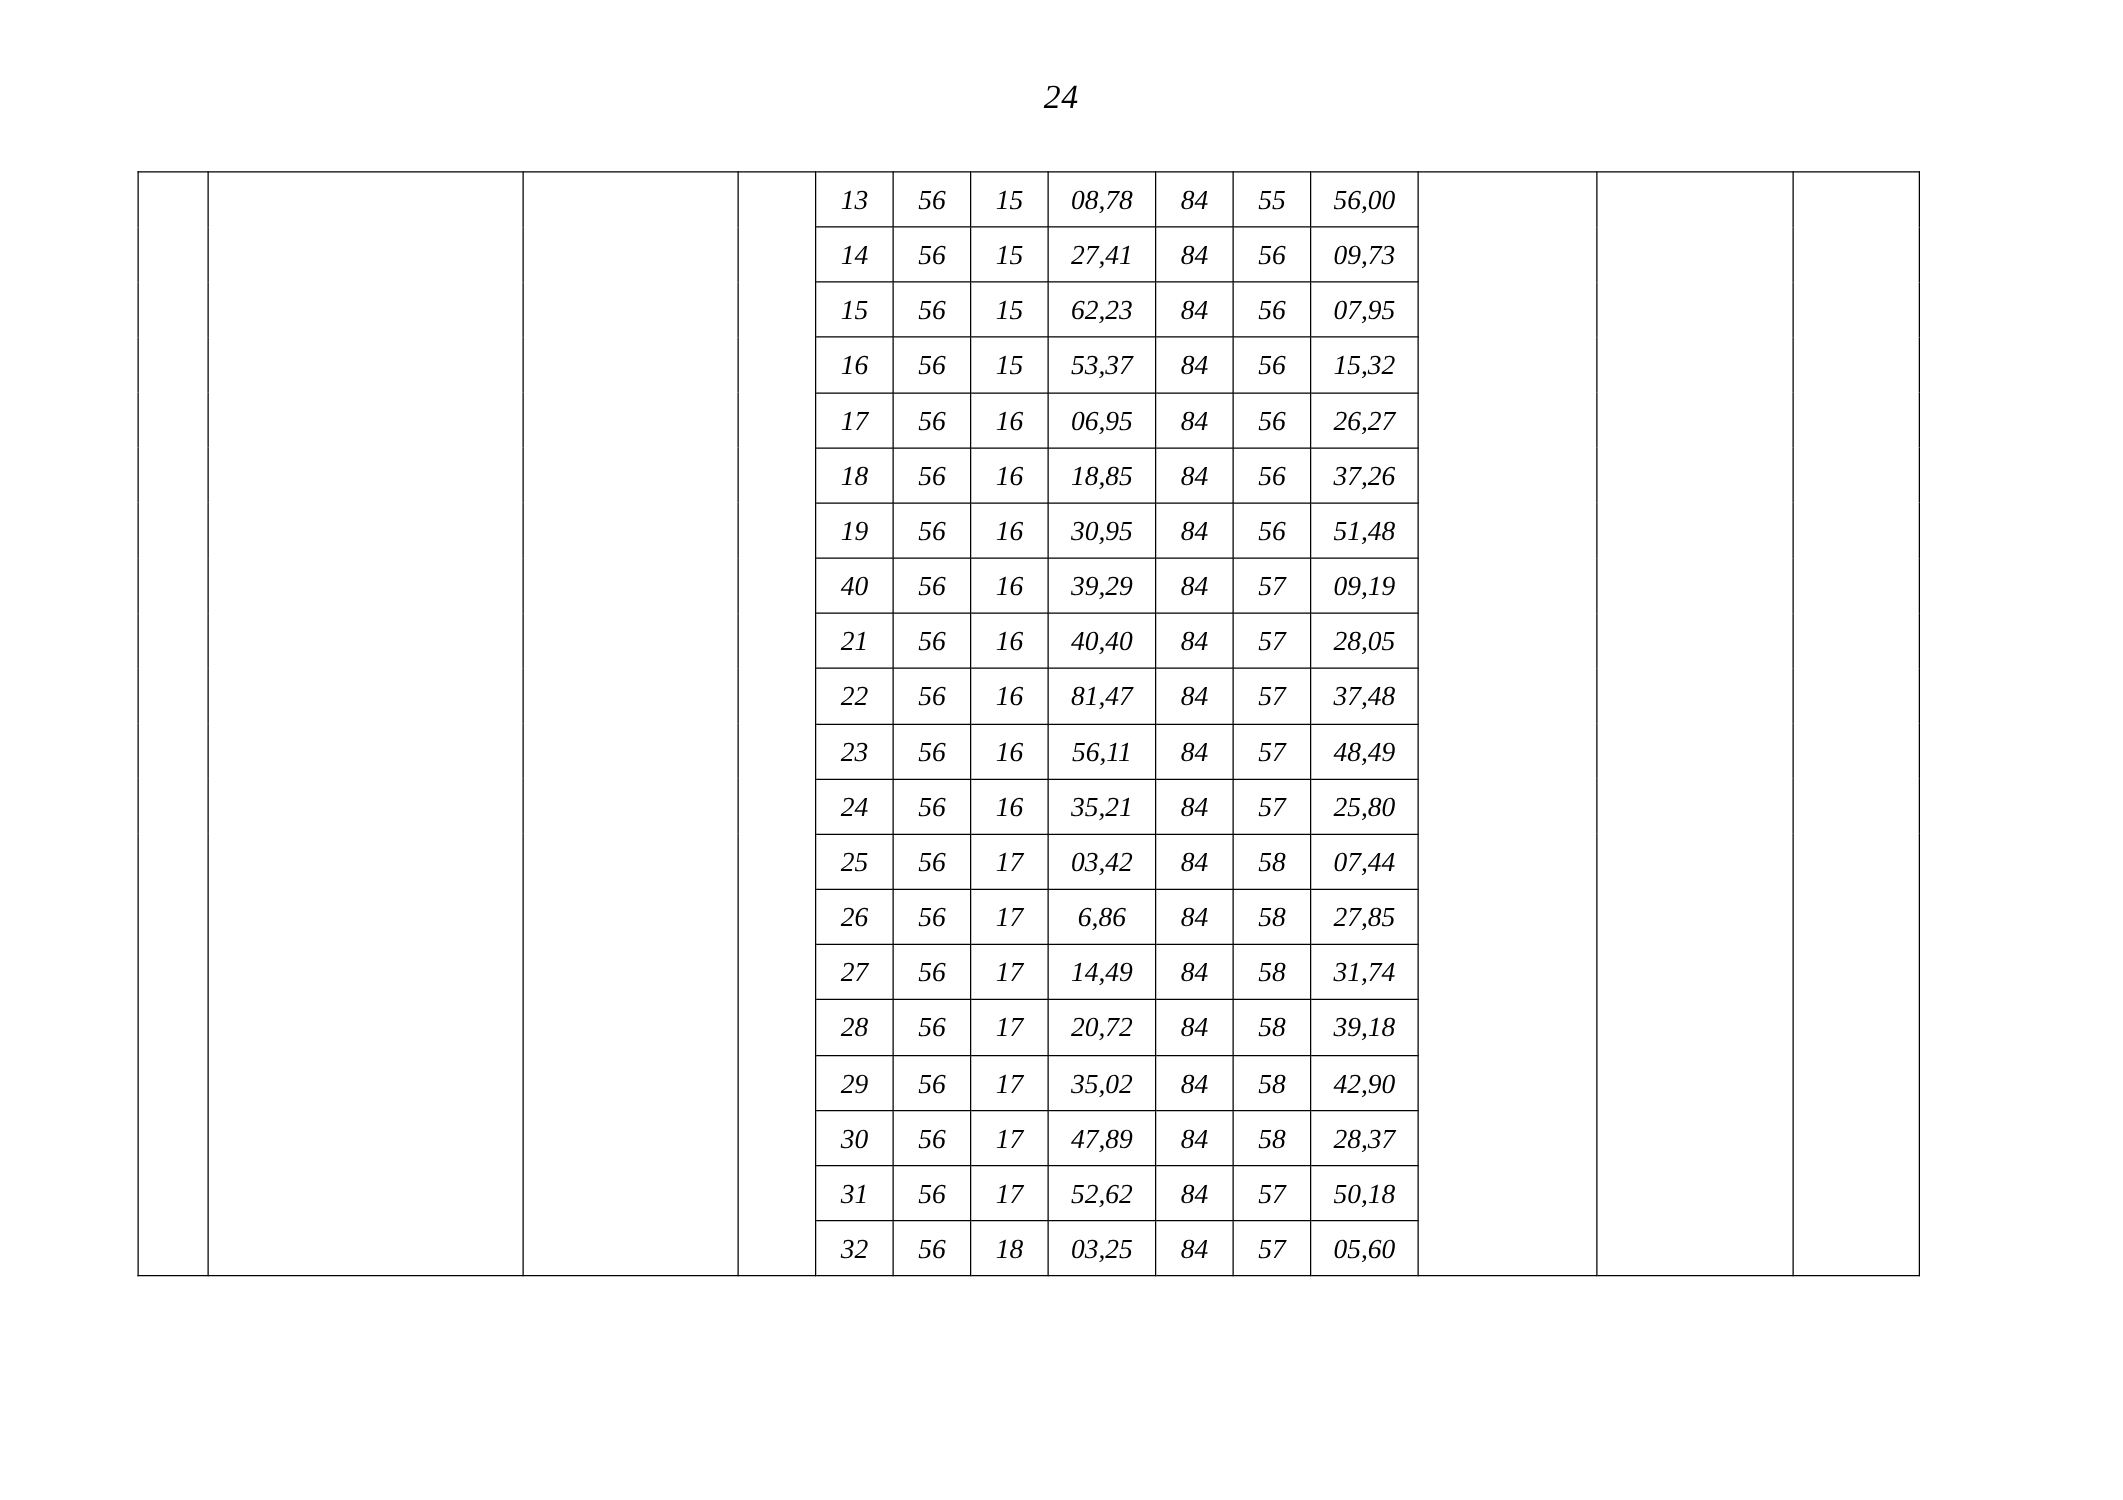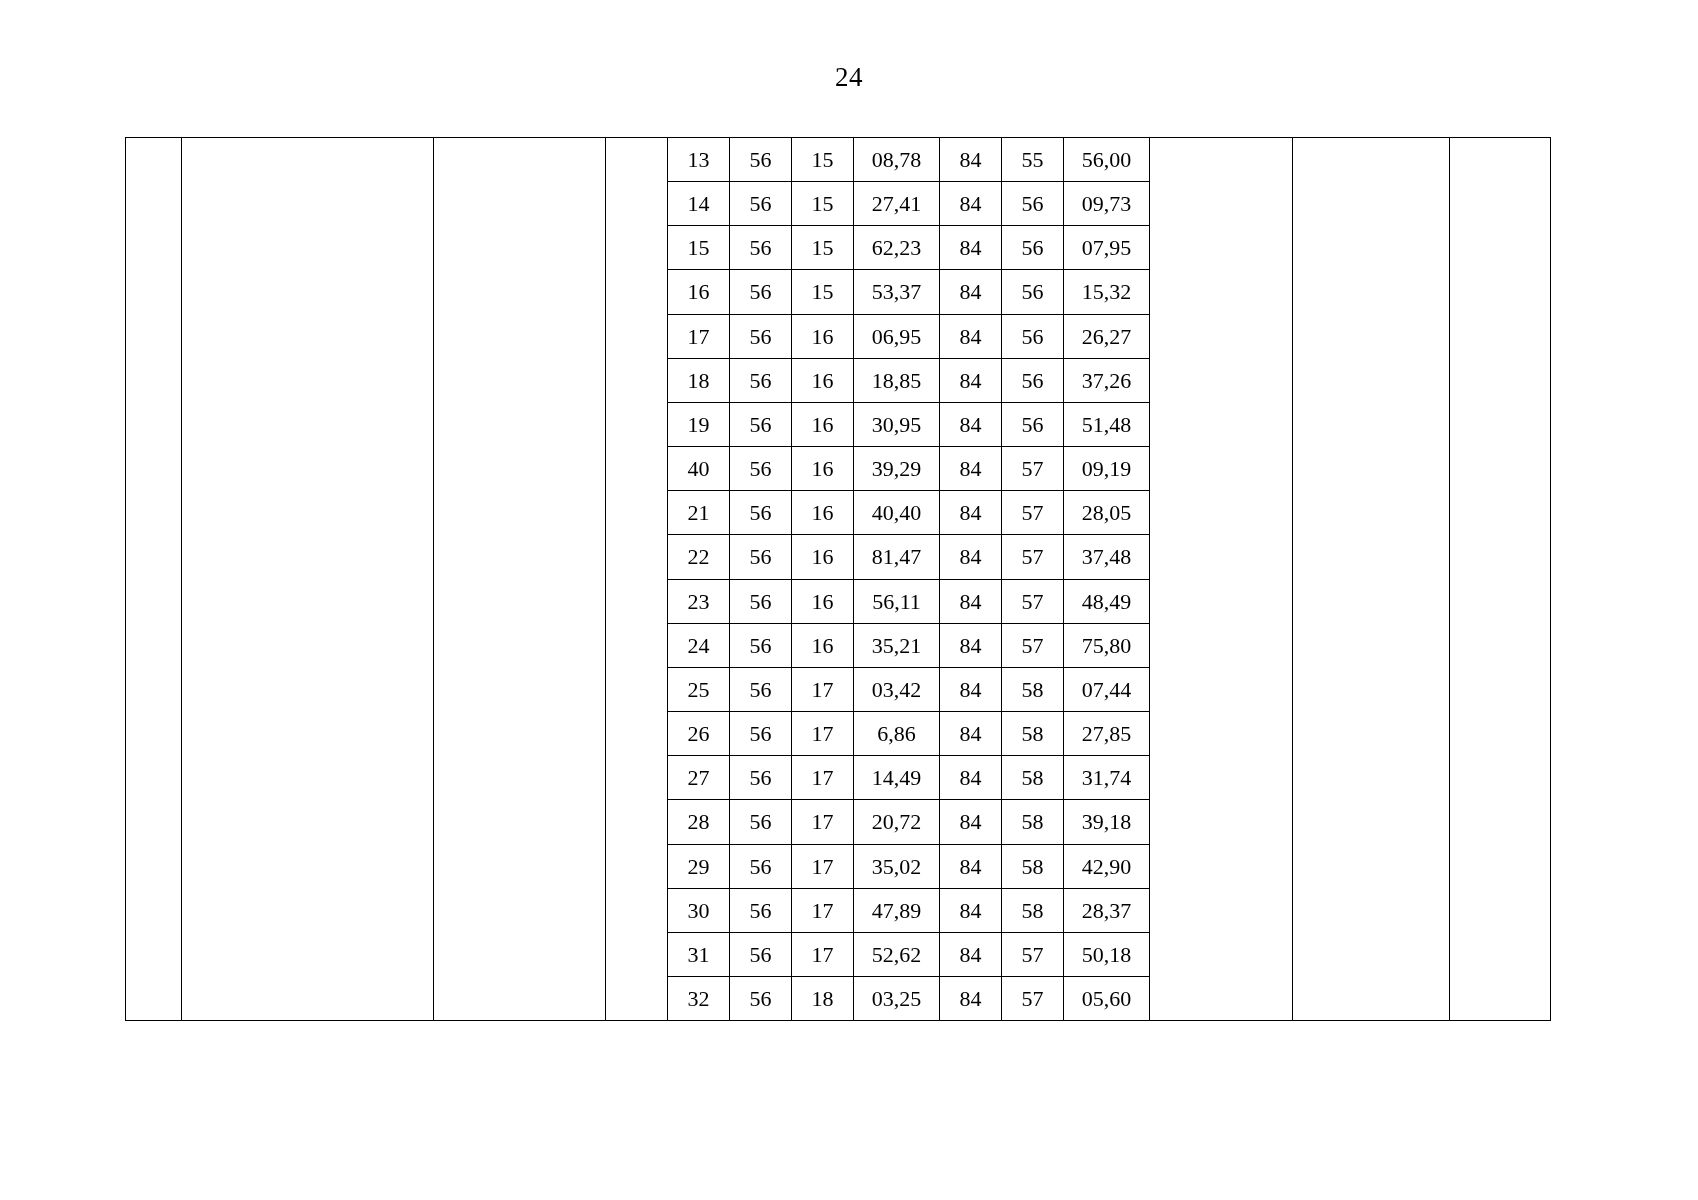--- a/index.html
+++ b/index.html
@@ -13,20 +13,21 @@
     font-family: "Liberation Serif", serif;
     color: #000000;
     position: relative;
     overflow: hidden;
   }
   .page {
     position: relative;
     width: 1698px;
     height: 1200px;
     box-sizing: border-box;
+    font-style: italic;
   }
   .page-number {
     position: absolute;
     top: 62px;
     left: 0;
     width: 1698px;
     text-align: center;
     font-size: 27px;
     line-height: 30px;
     letter-spacing: 0.5px;
@@ -37,21 +38,20 @@
     left: 110px;
     top: 137px;
     width: 1375px;
     height: 863px;
   }
   table.doc-table {
     border-collapse: collapse;
     table-layout: fixed;
     width: 1375px;
     height: 863px;
-    margin-left: 15px;
   }
   table.doc-table td {
     border: 1px solid #000000;
     padding: 0;
     margin: 0;
     text-align: center;
     vertical-align: middle;
     font-size: 22px;
     font-family: "Liberation Serif", serif;
     height: 43.15px;
@@ -212,21 +212,21 @@
             <td class="data">57</td>
             <td class="data">48,49</td>
           </tr>
           <tr>
             <td class="data">24</td>
             <td class="data">56</td>
             <td class="data">16</td>
             <td class="data">35,21</td>
             <td class="data">84</td>
             <td class="data">57</td>
-            <td class="data">75,80</td>
+            <td class="data">25,80</td>
           </tr>
           <tr>
             <td class="data">25</td>
             <td class="data">56</td>
             <td class="data">17</td>
             <td class="data">03,42</td>
             <td class="data">84</td>
             <td class="data">58</td>
             <td class="data">07,44</td>
           </tr>

